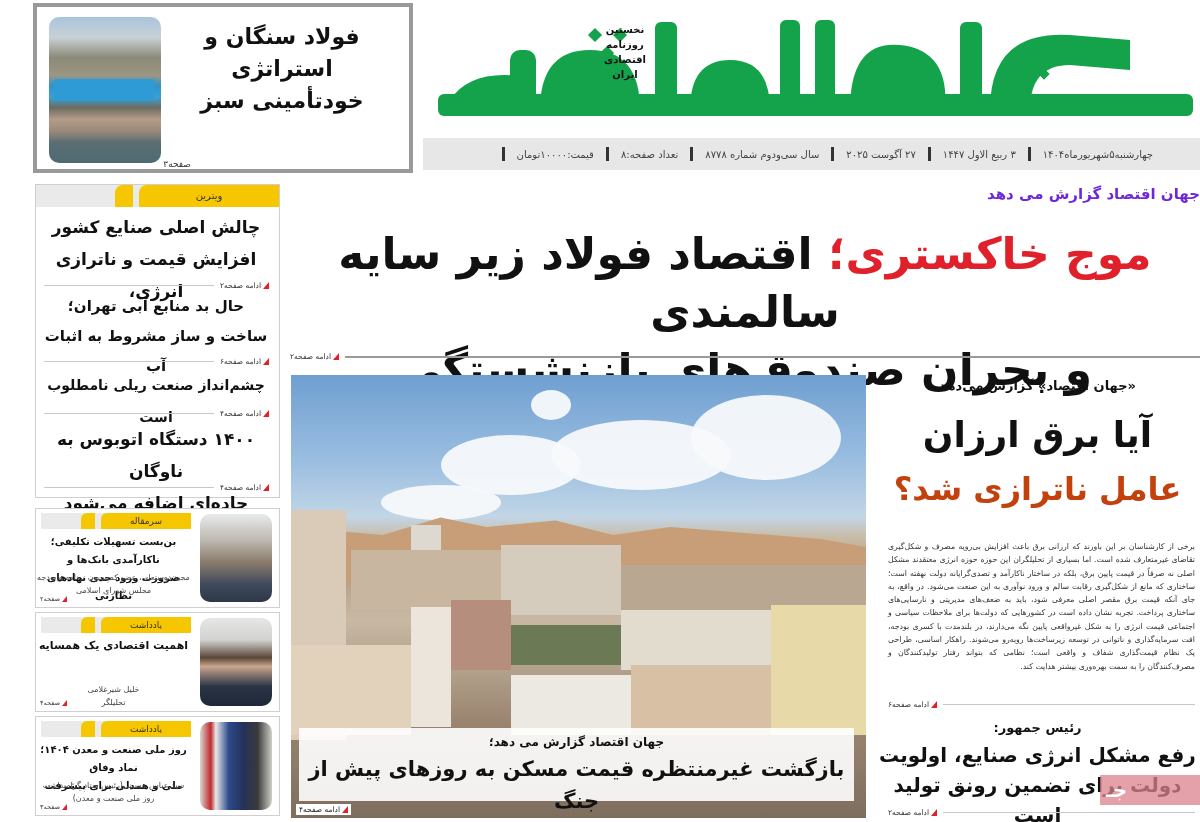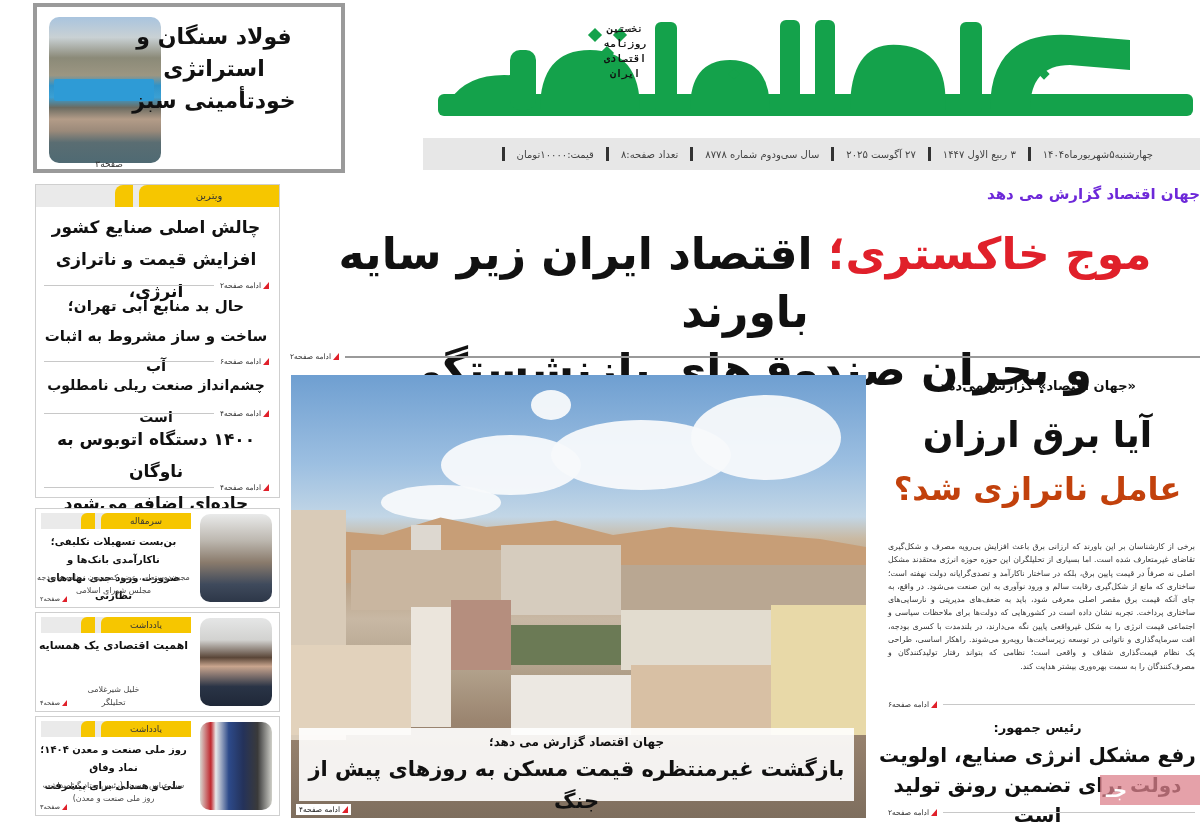--- a/index.html
+++ b/index.html
@@ -1,31 +1,31 @@
 <!DOCTYPE html>
 <html><head>
 <meta charset="utf-8">
 <style>
   * { box-sizing: border-box; margin: 0; padding: 0; }
   html, body { width: 1200px; height: 822px; overflow: hidden; background: #ffffff; }
   body { font-family: "DejaVu Sans", sans-serif; color: #1a1a1a; position: relative; direction: rtl; }
   .abs { position: absolute; }
 
   
-  .promo { left: 33px; top: 3px; width: 312px; height: 170px; border: 4px solid #9a9a9a; background: #fff; }
+  .promo { left: 33px; top: 3px; width: 380px; height: 170px; border: 4px solid #9a9a9a; background: #fff; }
   .promo-photo { left: 12px; top: 10px; width: 112px; height: 146px; border-radius: 10px; overflow: hidden;
     background: linear-gradient(180deg, #a9c4de 0%, #c9d1d4 14%, #8b8a78 28%, #9c9682 40%, #2f93c9 47%, #3aa0d4 55%, #6b6b61 62%, #b39c88 70%, #9b8a7a 78%, #5a6d72 86%, #4f6a73 100%); }
   .promo-photo .plant { position: absolute; left: 5px; top: 62px; width: 100px; height: 22px; background: #2e9bd6; border-radius: 2px; }
   .promo-title { right: 12px; top: 14px; width: 230px; text-align: center; font-weight: bold; font-size: 22px; line-height: 32px; color: #111; }
   .promo-text { right: 12px; top: 86px; width: 235px; font-size: 8.5px; line-height: 14.5px; text-align: justify; color: #333; }
   .promo-page { right: 218px; top: 152px; font-size: 9px; color: #333; }
 
   
   .logo { left: 430px; top: 10px; width: 770px; height: 115px; }
-  .tagline { left: 590px; top: 22px; width: 70px; text-align: center; font-size: 10px; font-weight: bold; line-height: 15px; color: #111; font-family: Liberation Mono, monospace; }
+  .tagline { left: 590px; top: 22px; width: 70px; text-align: center; font-size: 10px; font-weight: bold; line-height: 15px; color: #111; }
   .infobar { left: 423px; top: 138px; width: 777px; height: 32px; background: #e7e7e7; display: flex; align-items: center; justify-content: flex-start; padding-right: 35px; font-size: 10px; color: #444; }
   .infobar .item { padding: 0 12px; }
   .infobar .sep { width: 3px; height: 14px; background: #333; }
 
   
   .kicker { left: 290px; top: 185px; width: 910px; text-align: right; font-weight: bold; font-size: 15px; color: #6d28d9; }
   .headline { left: 290px; top: 225px; width: 910px; text-align: center; font-weight: bold; font-size: 44px; line-height: 58px; color: #111; letter-spacing: -1px; }
   .headline .red { color: #e0202a; }
   .cont { font-size: 7.5px; color: #333; display: flex; align-items: center; gap: 2px; }
   .cont .tri { width: 0; height: 0; border-left: 6px solid transparent; border-bottom: 7px solid #e0202a; }
@@ -119,21 +119,21 @@
   <span class="item">سال سی‌ودوم شماره ۸۷۷۸</span>
   <span class="sep"></span>
   <span class="item">تعداد صفحه:۸</span>
   <span class="sep"></span>
   <span class="item">قیمت:۱۰۰۰۰تومان</span>
   <span class="sep"></span>
 </div>
 
 <div class="abs kicker">جهان اقتصاد گزارش می دهد</div>
 <div class="abs headline">
-  <div><span class="red">موج خاکستری؛</span><span> اقتصاد ایران زیر سایه باورند</span></div>
+  <div><span class="red">موج خاکستری؛</span><span> اقتصاد فولاد زیر سایه سالمندی</span></div>
   <div>و بحران صندوق‌های بازنشستگی</div>
 </div>
 <div class="abs" style="left:290px; top:352px; width:910px; display:flex; align-items:center;">
   <div class="rule" style="flex:1; margin-left:6px; order:1;"></div>
   <div class="cont" style="order:2;">
     <span class="tri"></span>
     <span>ادامه صفحه۲</span>
   </div>
 </div>
 

